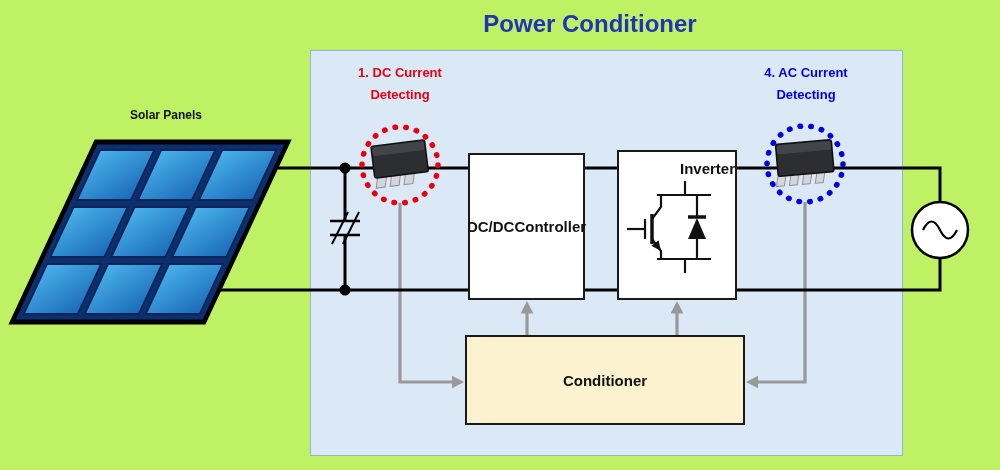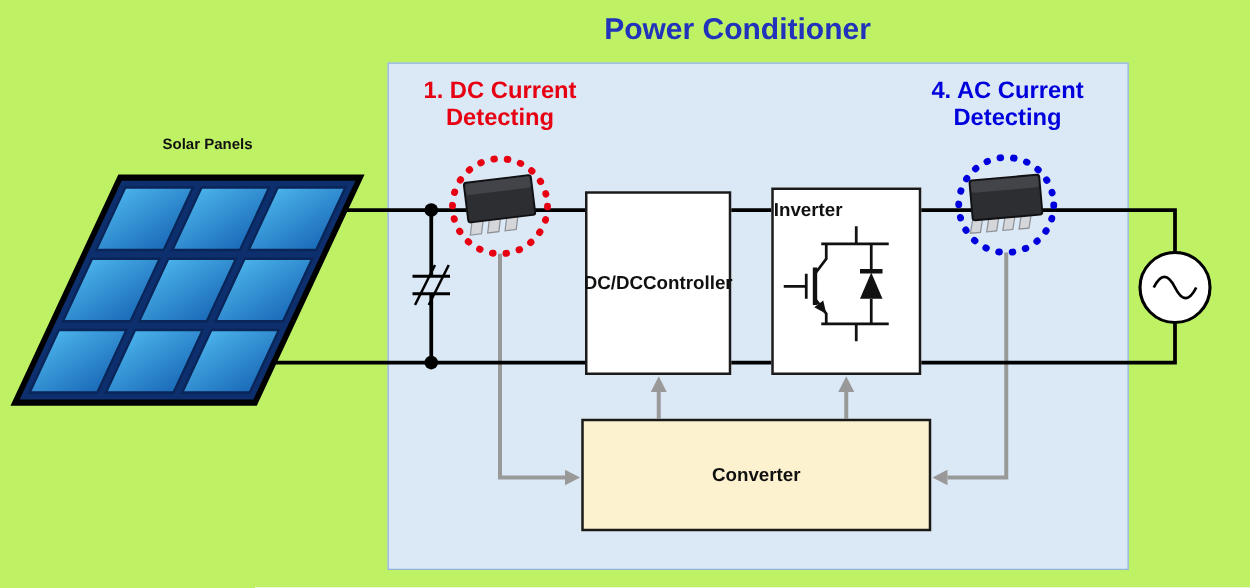--- a/index.html
+++ b/index.html
@@ -25,39 +25,39 @@
     text-align: center;
     font-size: 24px; font-weight: bold;
     color: var(--title-blue, #2233bb);
   }
   .lbl {
     position: absolute; z-index: 2;
     font-weight: bold; text-align: center;
     color: #111;
   }
   .solar { left: 76px; top: 108px; width: 180px; font-size: 12px; }
-  .det { font-size: 19px; line-height: 22px; }
+  .det { font-size: 13px; line-height: 22px; }
   .dcpos { left: 310px; top: 62px; width: 180px; }
   .acpos { left: 716px; top: 62px; width: 180px; }
   .red  { color: var(--dc-red, #e60012); }
   .blue { color: var(--ac-blue, #0000dd); }
   .box {
     position: absolute; z-index: 2; box-sizing: border-box;
     background: #ffffff; border: 2px solid #1a1a1a;
     font-weight: bold; font-size: 15px; color: #111;
   }
   .dcdc {
     left: 468px; top: 153px; width: 117px; height: 147px;
     display: flex; flex-direction: row;
     justify-content: center; align-items: center;
     line-height: 20px; text-align: center;
   }
   .inverter {
     left: 617px; top: 150px; width: 120px; height: 150px;
-    display: flex; flex-direction: column; align-items: flex-start;
+    display: flex; flex-direction: column; align-items: flex-end;
   }
   .inverter .boxlabel { margin-top: 8px; }
   .igbt { display: block; }
   .controller {
     left: 465px; top: 335px; width: 280px; height: 90px;
     background: var(--controller-fill, #fcf2d0);
     display: flex; align-items: center; justify-content: center;
   }
   
   .wire path { stroke: var(--wire, #000); fill: none; stroke-width: 3; }
@@ -202,16 +202,16 @@
       <polygon class="kf" points="42,74 32.4,68.7 39.6,63.3"></polygon>
 
       <path class="k" d="M 78 18 V 40"></path>
       <path class="kbar" d="M 69 40 H 87"></path>
       <polygon class="kf" points="69,62 87,62 78,41"></polygon>
       <path class="k" d="M 78 62 V 82"></path>
     </svg>
   </div>
 
   <div class="box controller">
-    <div class="boxlabel">Converter</div>
+    <div class="boxlabel">Conditioner</div>
   </div>
 
 </div>
 
 </body></html>

